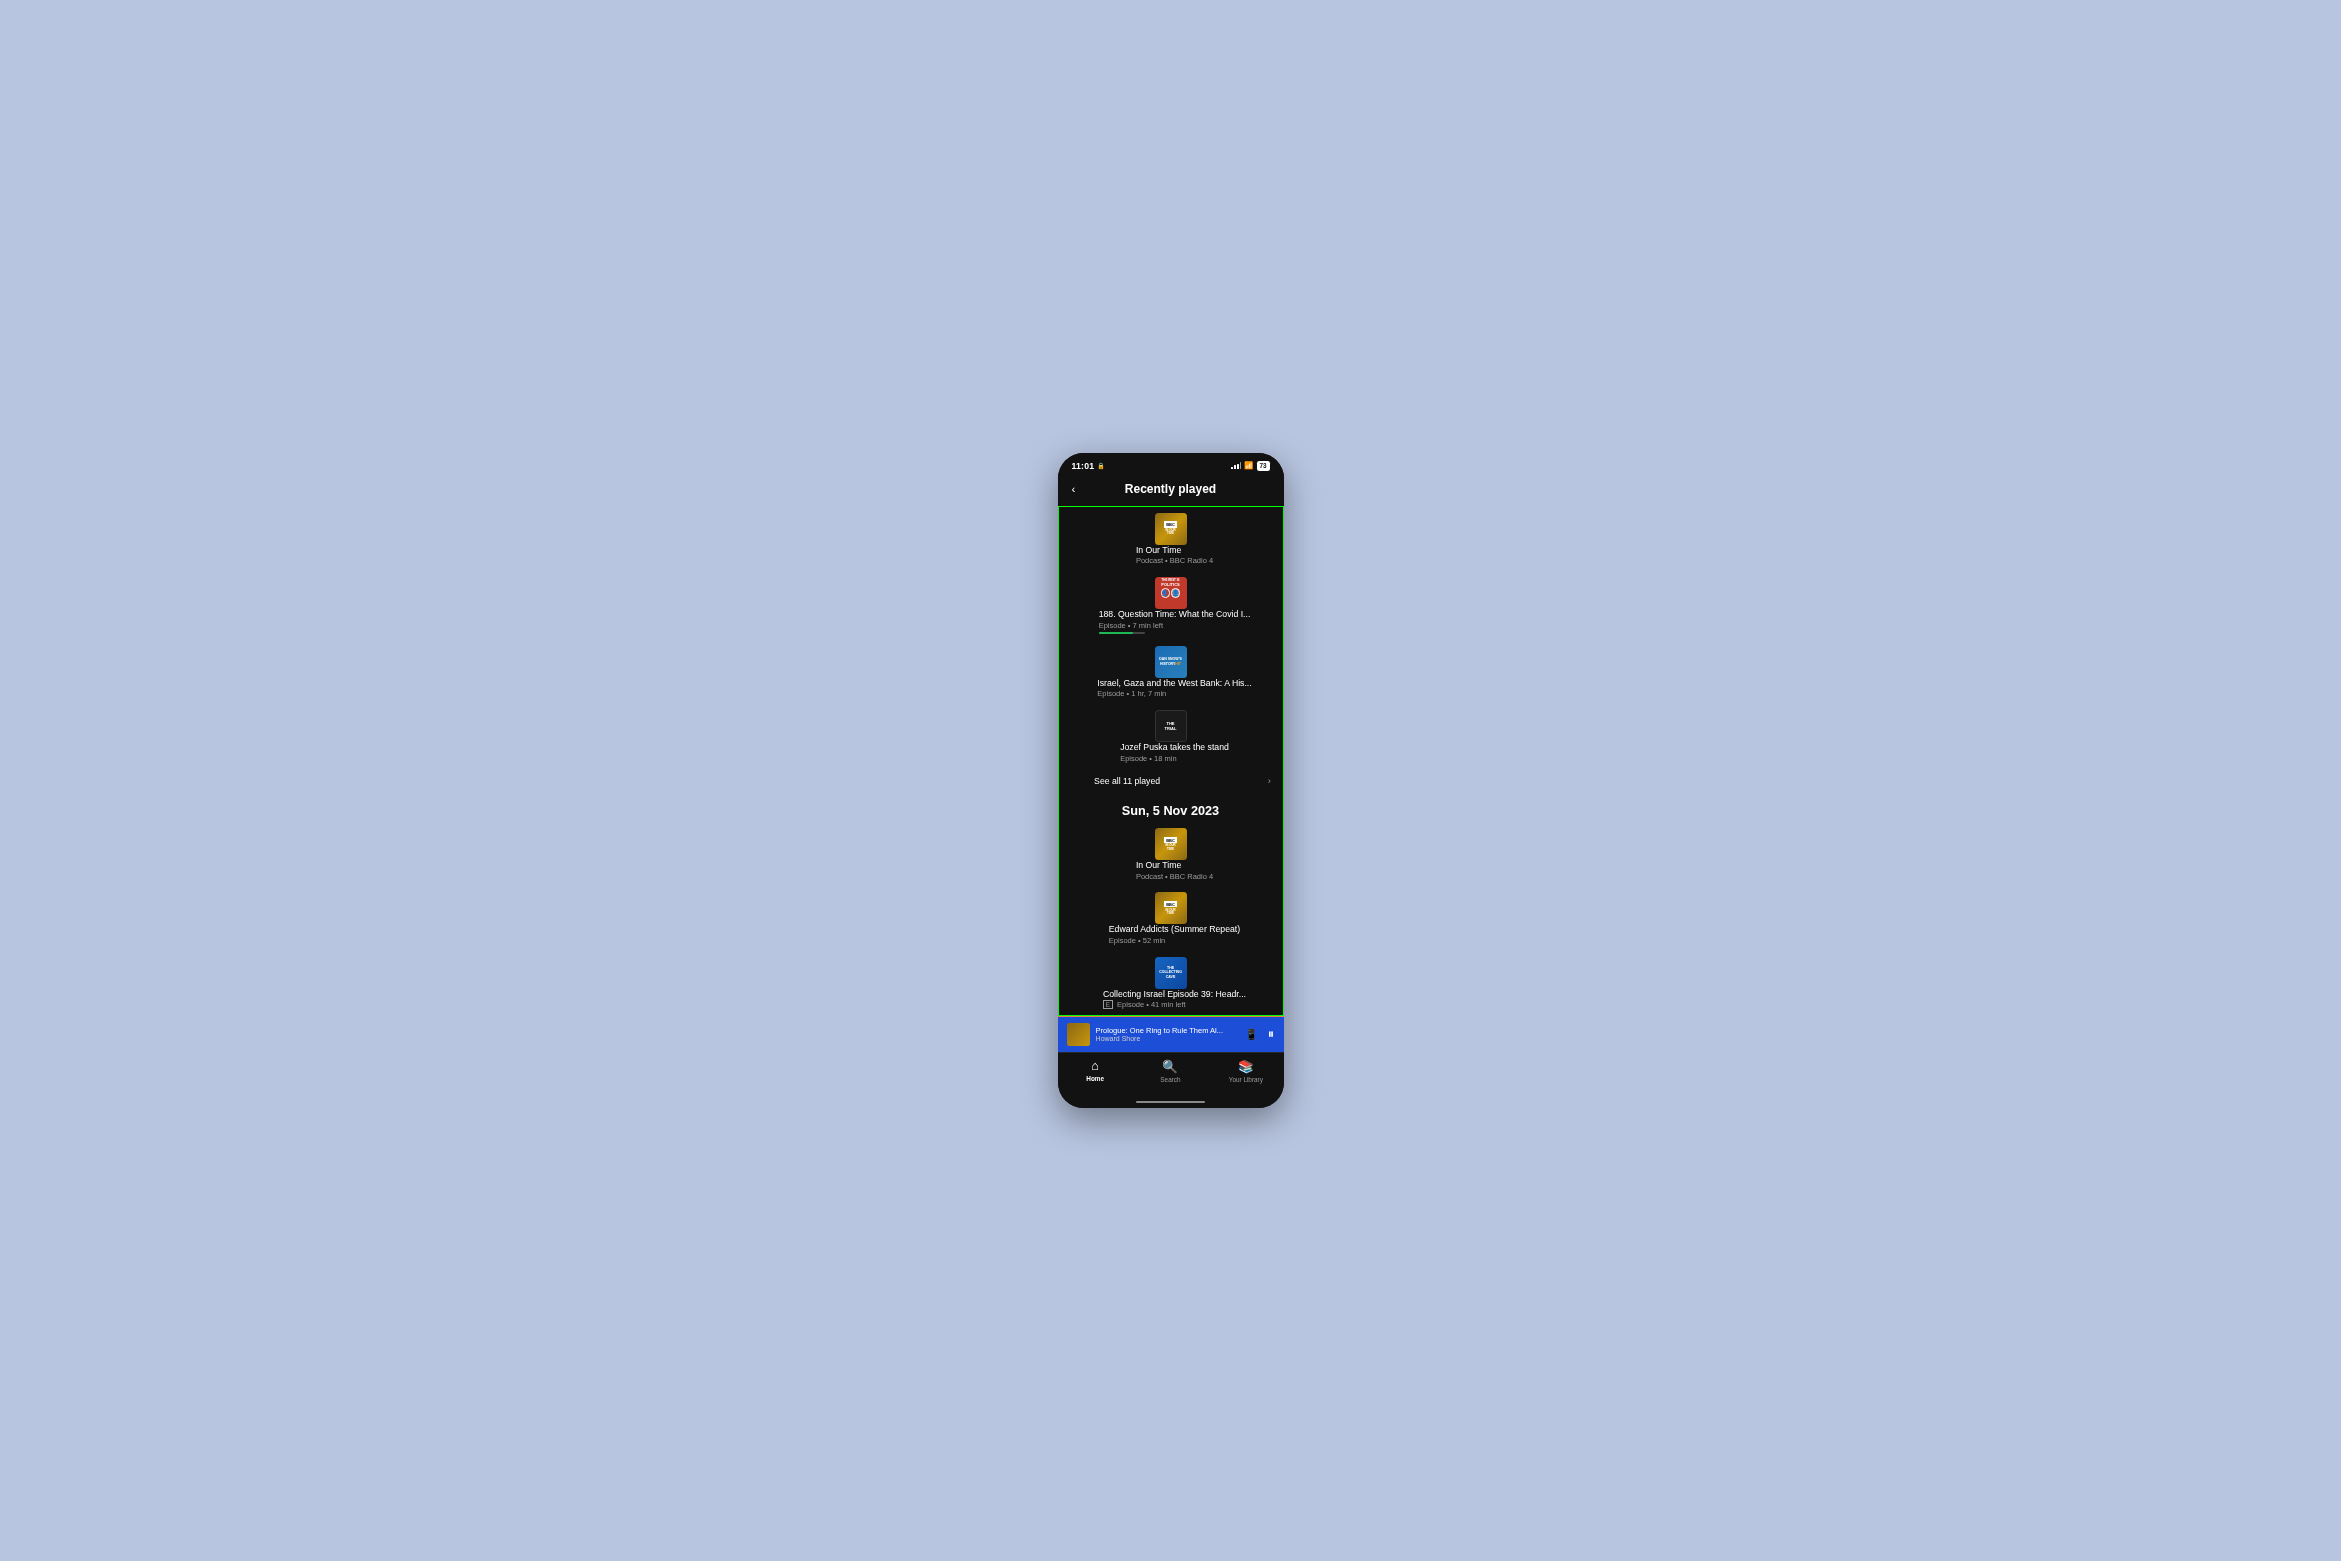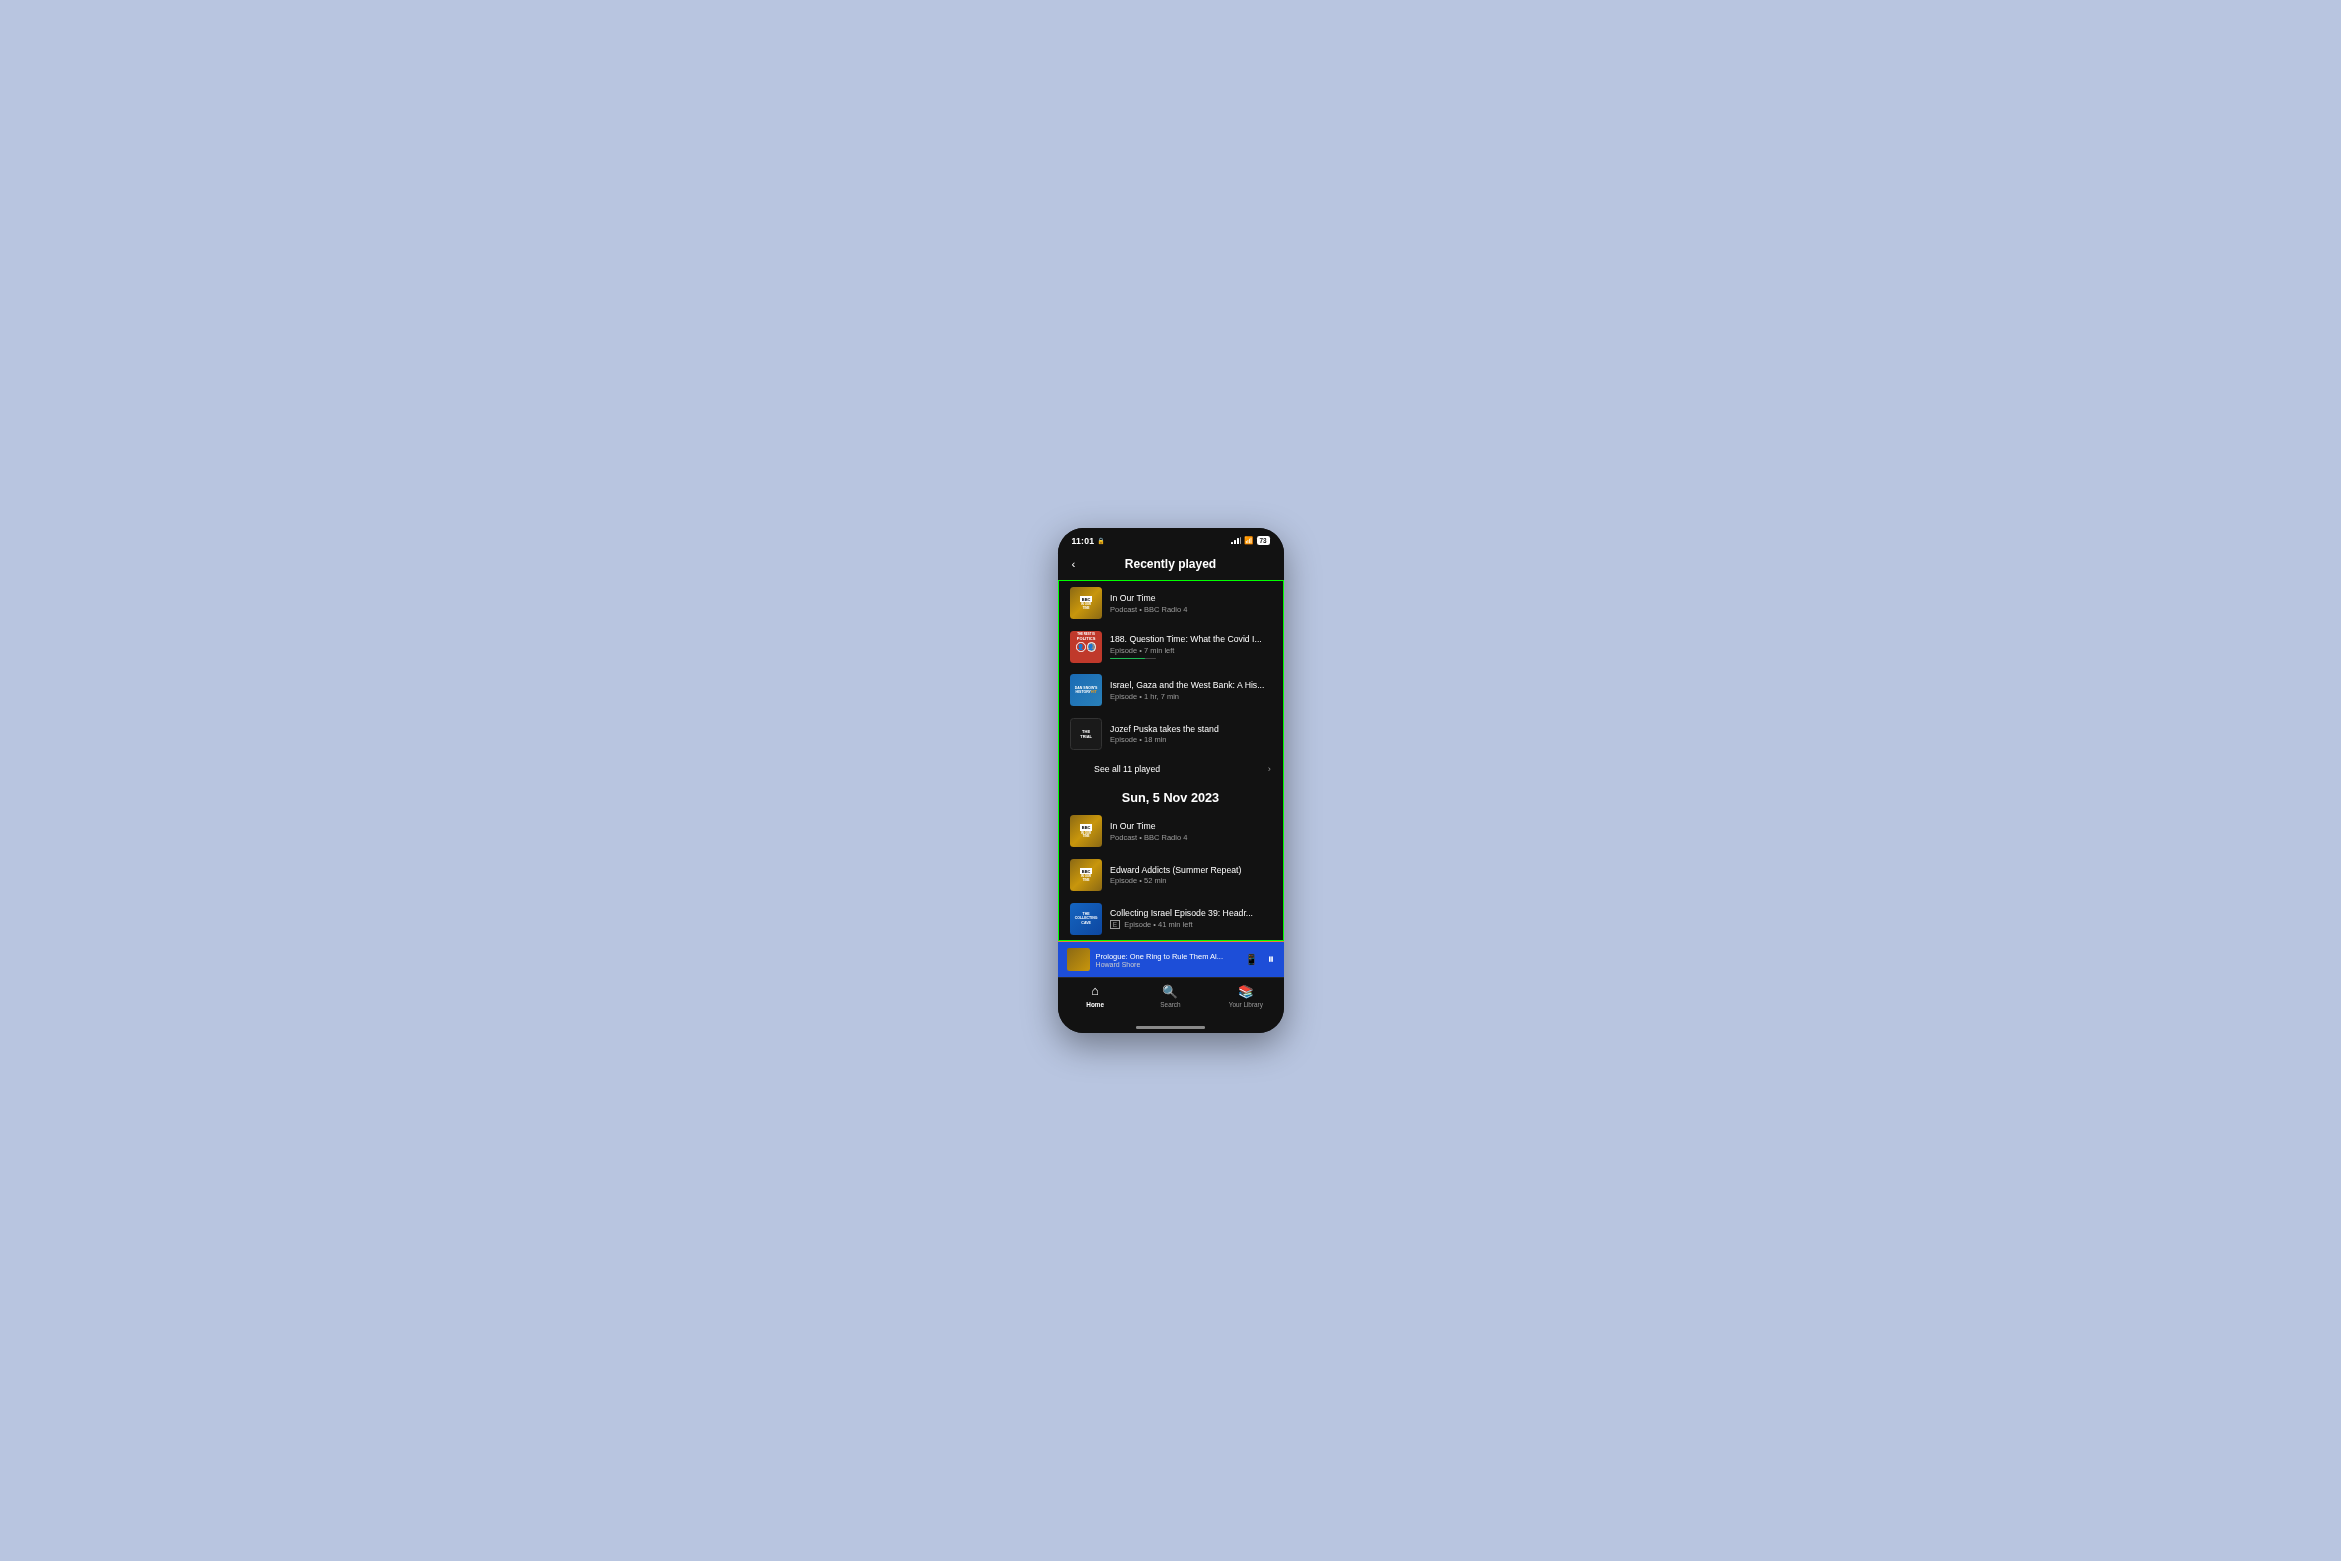--- a/index.html
+++ b/index.html
@@ -87,20 +87,21 @@
     .highlighted-section {
       border: 1.7px solid #00ff00;
       margin: 0;
     }
     
     .list-item {
       display: flex;
       align-items: center;
       padding: 5.8px 11.6px;
       cursor: pointer;
+      flex-direction: column;
     }
     .artwork {
       width: 32px;
       height: 32px;
       border-radius: 3.5px;
       flex-shrink: 0;
       overflow: hidden;
       position: relative;
     }
     

